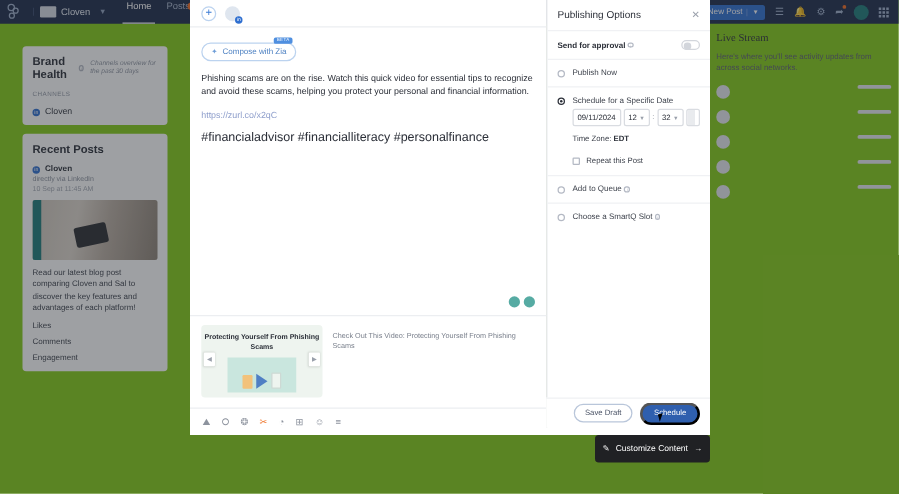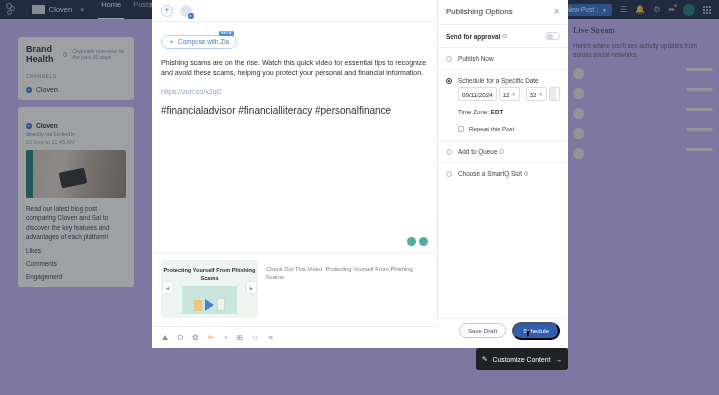--- a/index.html
+++ b/index.html
@@ -5,21 +5,21 @@
   * { box-sizing: border-box; margin: 0; padding: 0; }
   html, body {
     width: 719px; height: 395px;
     overflow: hidden;
     font-family: "Liberation Sans", sans-serif;
     background: #f1f2f4;
   }
   #root { position: relative; width: 719px; height: 395px; }
 
   
-  .bg-app { position: absolute; inset: 0; background: #c4b5fd; }
+  .bg-app { position: absolute; inset: 0; background: #84cc16; }
 
   .topnav {
     position: absolute; top: 0; left: 0; right: 0; height: 19px;
     background: #1c2b4a; display: flex; align-items: center;
     padding: 0 4px; color: #c9d2e2; font-size: 7px;
   }
   .nav-logo { width: 13px; height: 13px; margin: 0 3px 0 2px; position: relative; }
   .nav-logo span { position:absolute; border-radius:50%; border:1.2px solid #9fb0cc; }
   .nav-logo span:nth-child(1){ width:6px;height:6px; left:0; top:0;}
   .nav-logo span:nth-child(2){ width:5px;height:5px; left:4px; top:3px;}
@@ -254,20 +254,21 @@
         <div class="chan-head">
           <span>CHANNELS</span>
         </div>
         <div class="chan-row">
           <span class="chan-dot">in</span>
           <span class="chan-name">Cloven</span>
         </div>
       </div>
 
       <div class="card">
+        <div class="card-title">Recent Posts</div>
         <div class="post-author">
           <span class="chan-dot">in</span>
           <b>Cloven</b>
         </div>
         <div class="post-meta">directly via LinkedIn</div>
         <div class="post-time">10 Sep at 11:45 AM</div>
         <div class="post-img"></div>
         <div class="post-text">Read our latest blog post comparing Cloven and Sal to discover the key features and advantages of each platform!</div>
         <div class="post-stat">Likes</div>
         <div class="post-stat">Comments</div>

